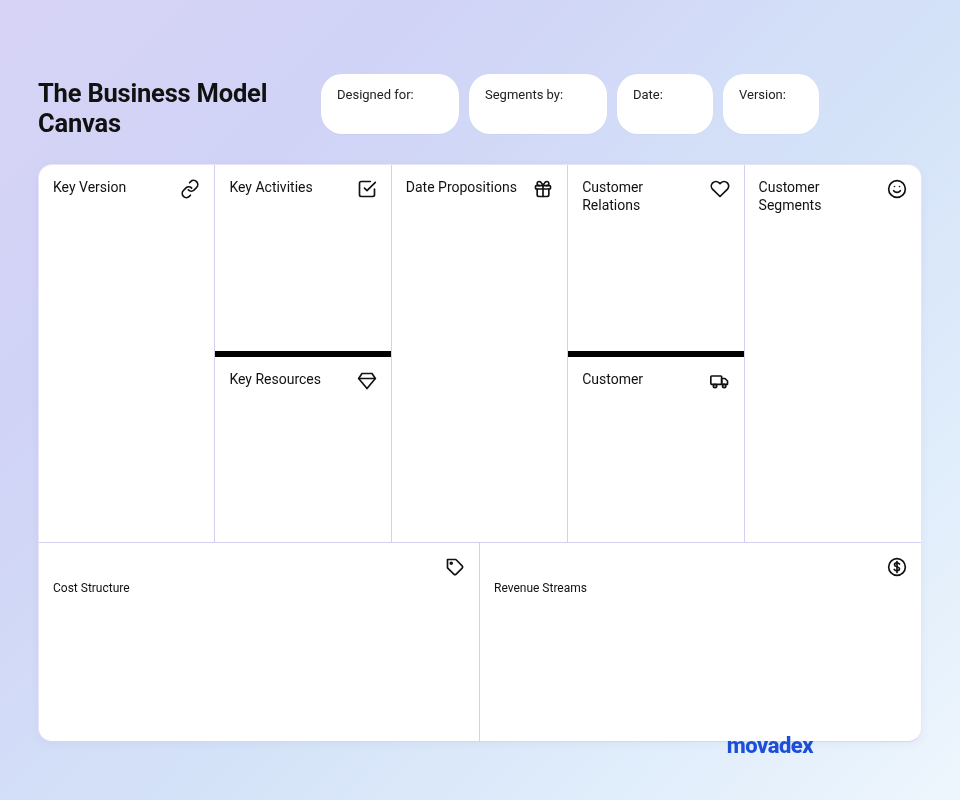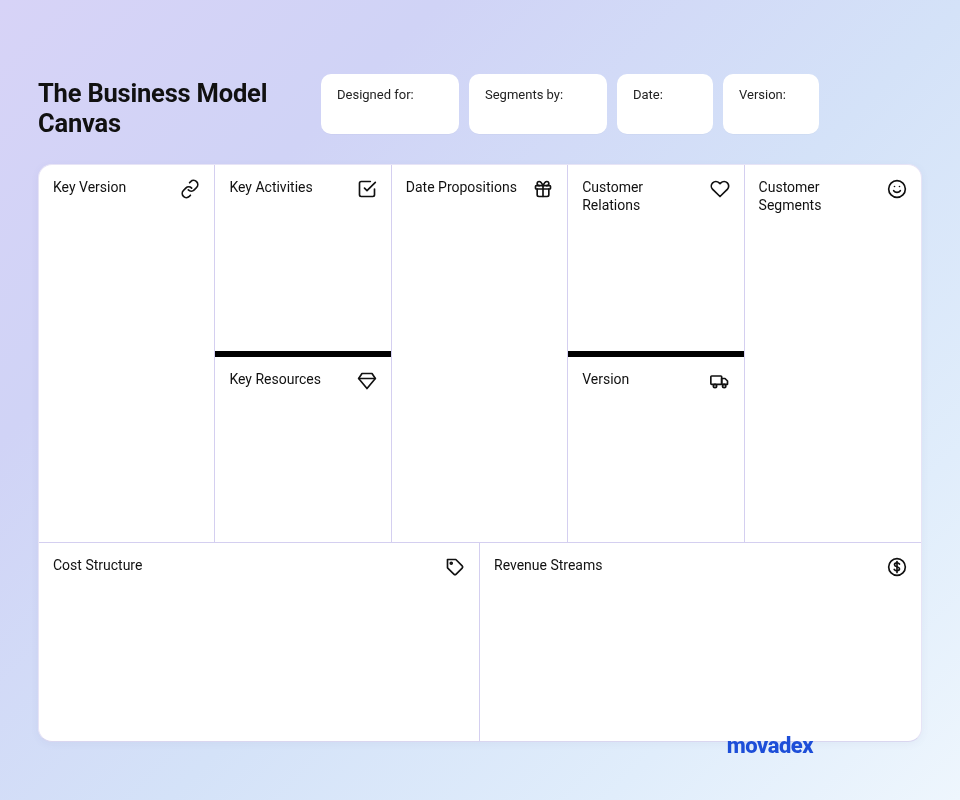--- a/index.html
+++ b/index.html
@@ -27,21 +27,21 @@
     letter-spacing: -0.2px;
     color: #111;
     padding-top: 4px;
   }
   .meta {
     display: flex;
     gap: 10px;
   }
   .meta-box {
     background: #fff;
-    border-radius: 10px;
+    border-radius: 21px;
     padding: 13px 16px 32px 16px;
     min-width: 86px;
     font-size: 13px;
     color: #222;
     box-shadow: 0 1px 0 rgba(0,0,0,0.02);
   }
   .meta-box.designed-for { width: 138px; }
   .meta-box.designed-by  { width: 138px; }
   .meta-box.date         { width: 96px; }
   .meta-box.version      { width: 96px; }
@@ -95,21 +95,21 @@
   }
   .icon svg { width: 100%; height: 100%; display: block; }
 
   .row-bottom {
     display: grid;
     grid-template-columns: 1fr 1fr;
     flex: 1;
   }
   .row-bottom .cell { border-right: 1px solid #d4cff0; }
   .row-bottom .cell:last-child { border-right: none; }
-  .row-bottom .cell-title { font-size: 14px; }
+  .row-bottom .cell-title { font-size: 12px; margin-top: 24px; }
 
   .brand {
     position: absolute;
     right: 44px;
     bottom: 42px;
     font-size: 22px;
     font-weight: 800;
     letter-spacing: -0.5px;
     color: #1d4ed8;
   }
@@ -201,21 +201,21 @@
             <div class="cell-title">Customer Relations</div>
             <span class="icon">
               <svg viewBox="0 0 24 24" fill="none" stroke="currentColor" stroke-width="2" stroke-linecap="round" stroke-linejoin="round">
                 <path d="M20.8 4.6a5.5 5.5 0 0 0-7.8 0L12 5.6l-1-1a5.5 5.5 0 0 0-7.8 7.8l1 1L12 21l7.8-7.6 1-1a5.5 5.5 0 0 0 0-7.8z"></path>
               </svg>
             </span>
           </div>
         </div>
         <div class="cell">
           <div class="cell-header">
-            <div class="cell-title">Version</div>
+            <div class="cell-title">Customer</div>
             <span class="icon">
               <svg viewBox="0 0 24 24" fill="none" stroke="currentColor" stroke-width="2" stroke-linecap="round" stroke-linejoin="round">
                 <rect x="1" y="6" width="13" height="10" rx="1"></rect>
                 <path d="M14 9h4l3 3v4h-7V9z"></path>
                 <circle cx="6" cy="18" r="2"></circle>
                 <circle cx="17" cy="18" r="2"></circle>
               </svg>
             </span>
           </div>
         </div>

